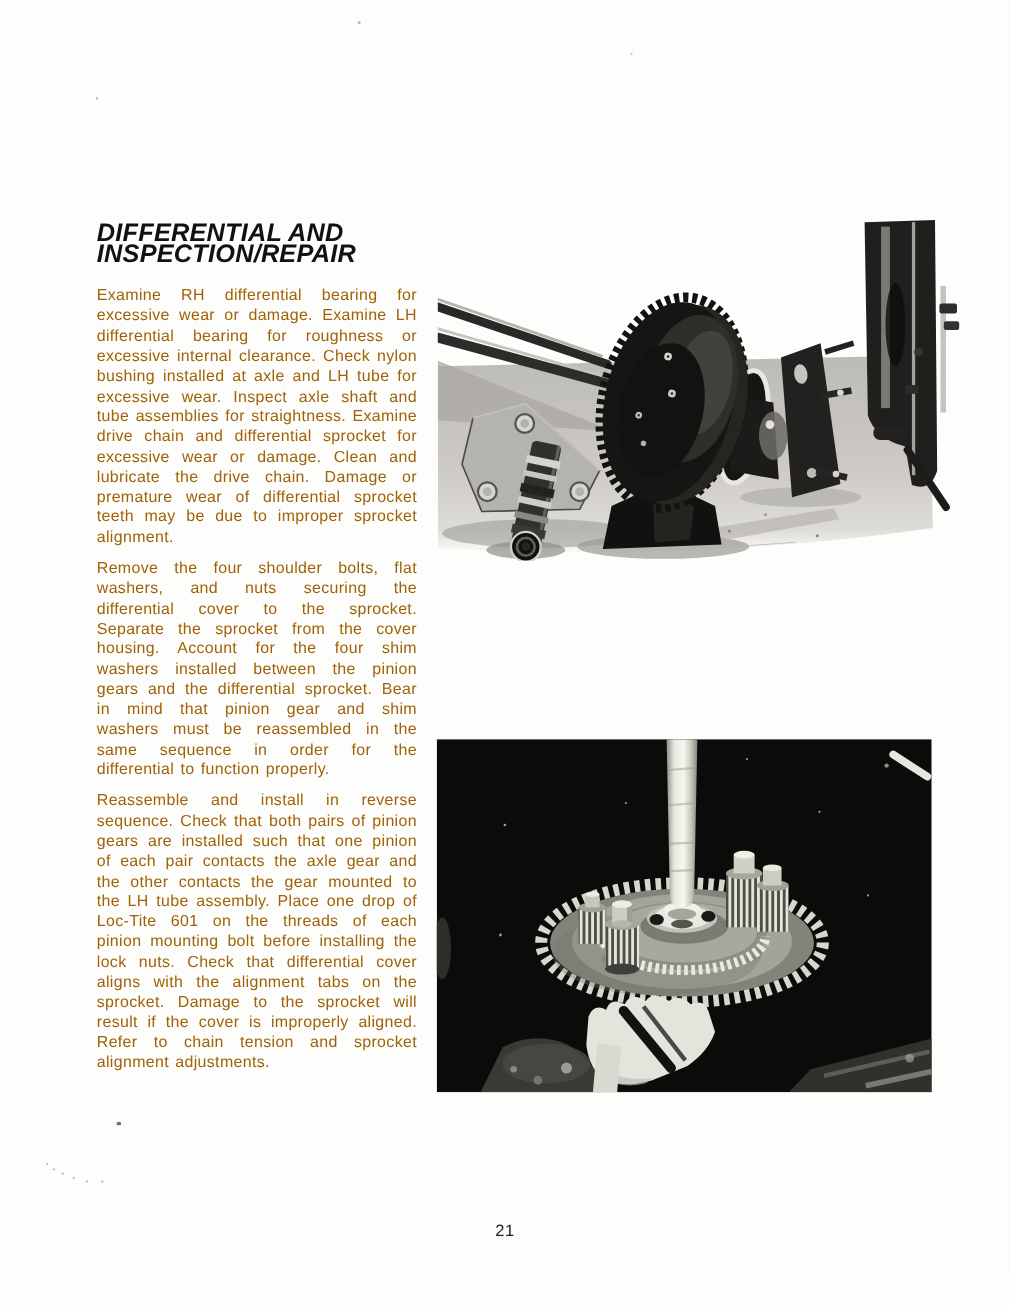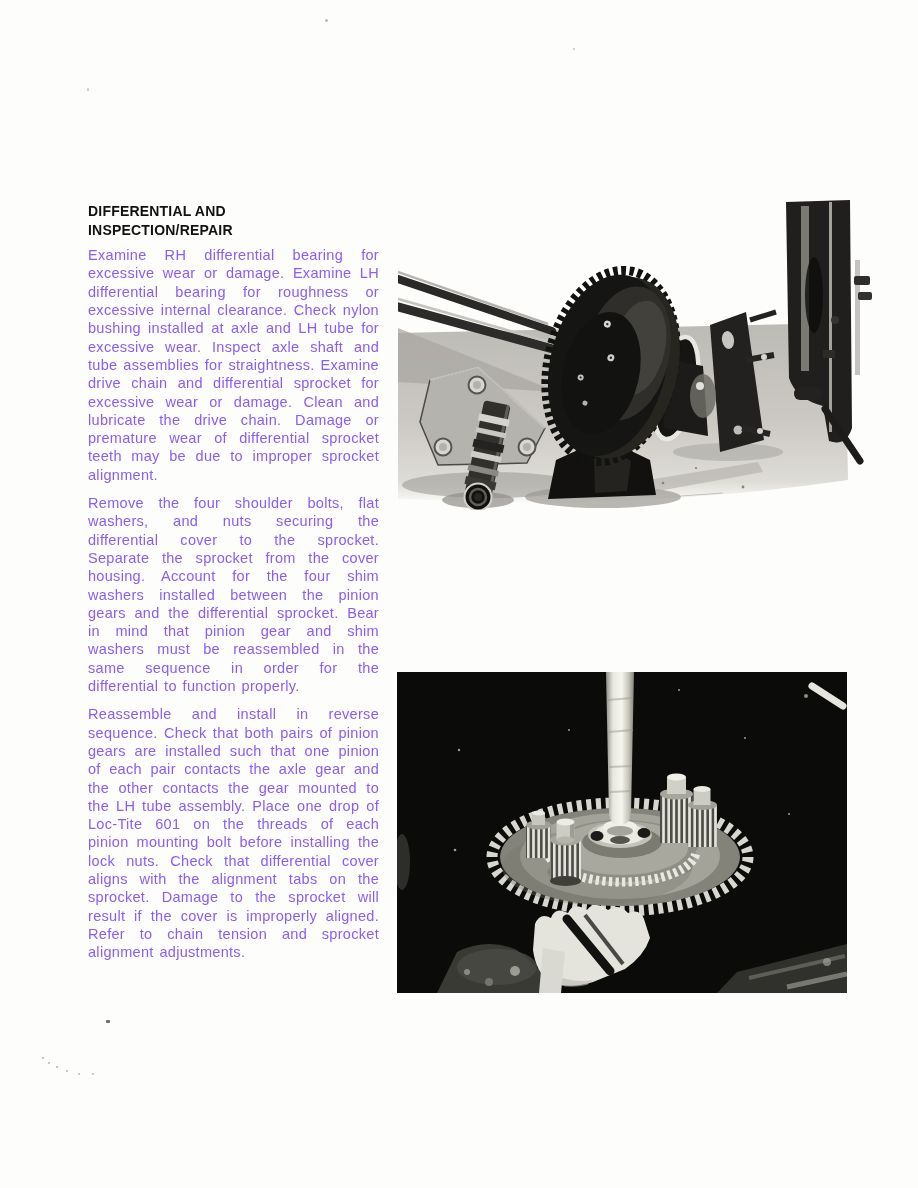--- a/index.html
+++ b/index.html
@@ -9,36 +9,37 @@
     background:#fdfdfc;
     overflow:hidden;
     font-family:"Liberation Sans", sans-serif;
     color:#1e1e1c;
   }
   .text-column{
     position:absolute;
     left:88px;top:202px;width:291px;
   }
   .section-title{
-    font-size:14px;
+    font-size:23px;
     font-weight:700;
     line-height:18.6px;
     letter-spacing:.2px;
     color:#111;
-    margin:0 0 7px 0;
+    margin:0 0 21px 0;
+    font-style:italic;
   }
   .section-title span{display:block;}
   .text-column p{
     margin:0 0 10px 0;
     font-size:14.5px;
     line-height:18.3px;
     letter-spacing:.3px;
     word-spacing:1.5px;
     text-align:justify;
-    color:#8b5cf6;
+    color:#a16207;
   }
   .figure{position:absolute;}
   .page-number{
     position:absolute;
     left:0;top:1111px;width:918px;
     text-align:center;
     font-size:15px;
     color:#222;
     letter-spacing:.5px;
   }
@@ -275,20 +276,21 @@
         <circle cx="62" cy="78" r="1.2"></circle>
           <circle cx="348" cy="66" r="1"></circle>
         <circle cx="282" cy="18" r="1"></circle>
           <circle cx="58" cy="178" r="1.3"></circle>
         <circle cx="392" cy="142" r="1"></circle>
           <circle cx="172" cy="58" r="1"></circle>
       </g>
     </svg>
   </div>
 
+  <div class="page-number">21</div>
 
   <div class="speck" style="left:325px;top:19px;width:3px;height:3px;background:#b9b9b6;"></div>
   <div class="speck" style="left:573px;top:48px;width:2px;height:2px;background:#c2c2bf;"></div>
   <div class="speck" style="left:87px;top:88px;width:2px;height:3px;background:#c6c6c3;"></div>
   <div class="speck" style="left:106px;top:1020px;width:4px;height:3px;background:#6e6e6c;border-radius:1px;"></div>
   <div class="speck" style="left:42px;top:1057px;width:2px;height:2px;background:#b5b5b2;"></div>
   <div class="speck" style="left:48px;top:1062px;width:2px;height:2px;background:#b5b5b2;"></div>
   <div class="speck" style="left:56px;top:1066px;width:2px;height:2px;background:#adadaa;"></div>
   <div class="speck" style="left:66px;top:1070px;width:2px;height:2px;background:#b5b5b2;"></div>
   <div class="speck" style="left:78px;top:1073px;width:2px;height:2px;background:#bbbbb8;"></div>

